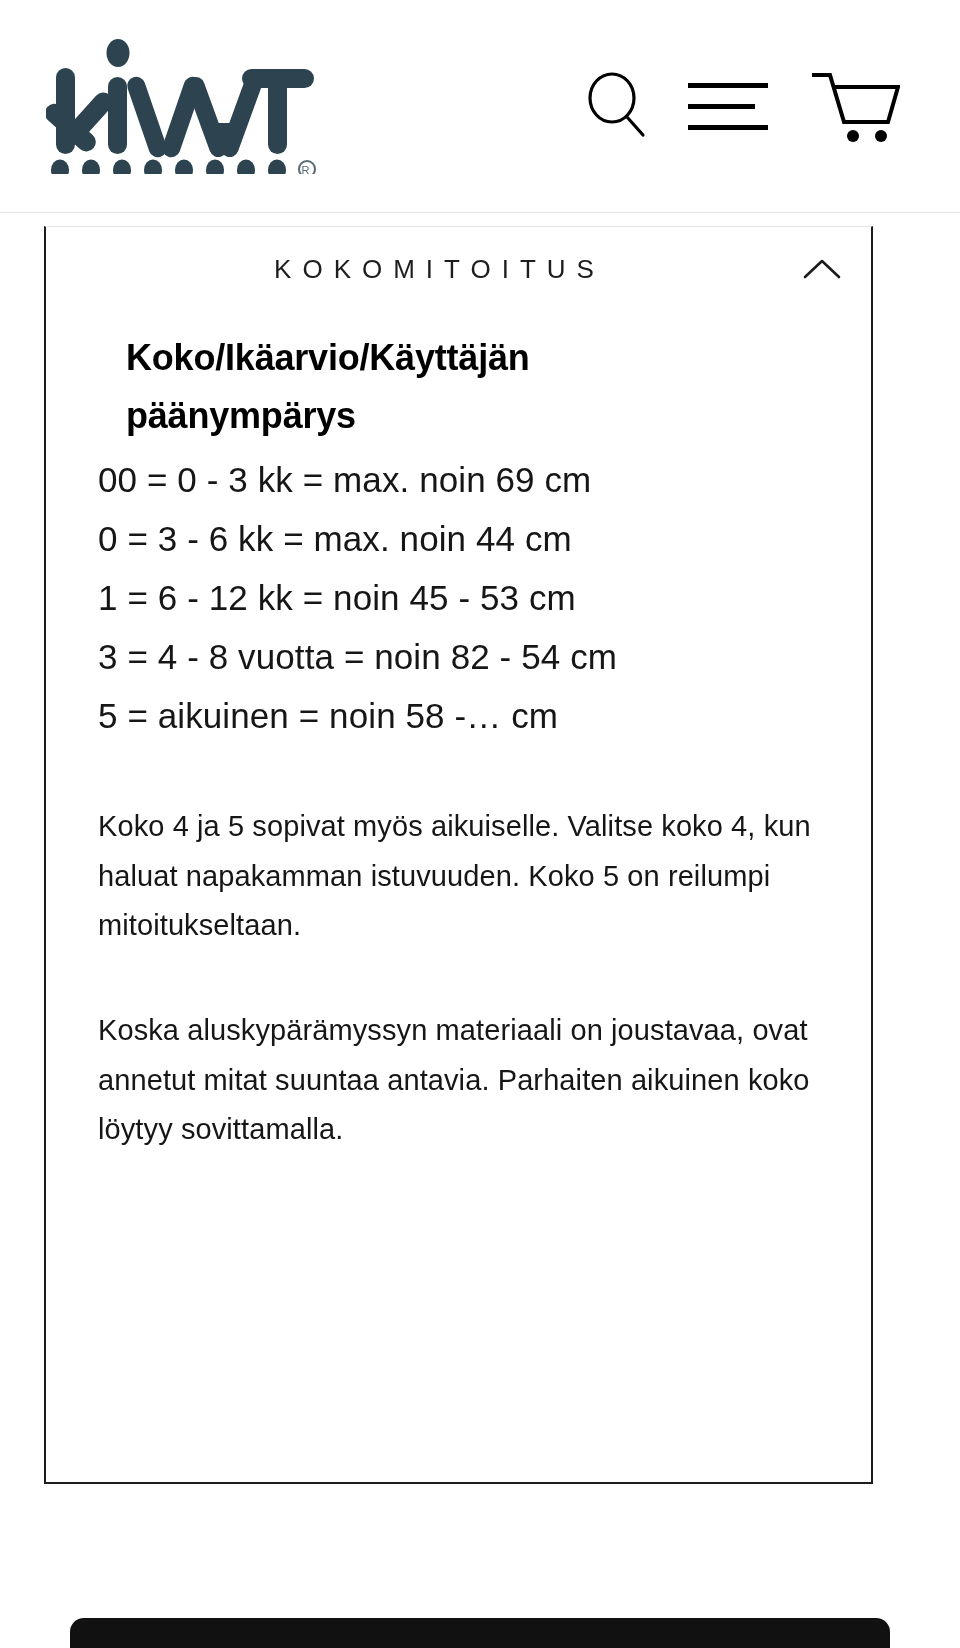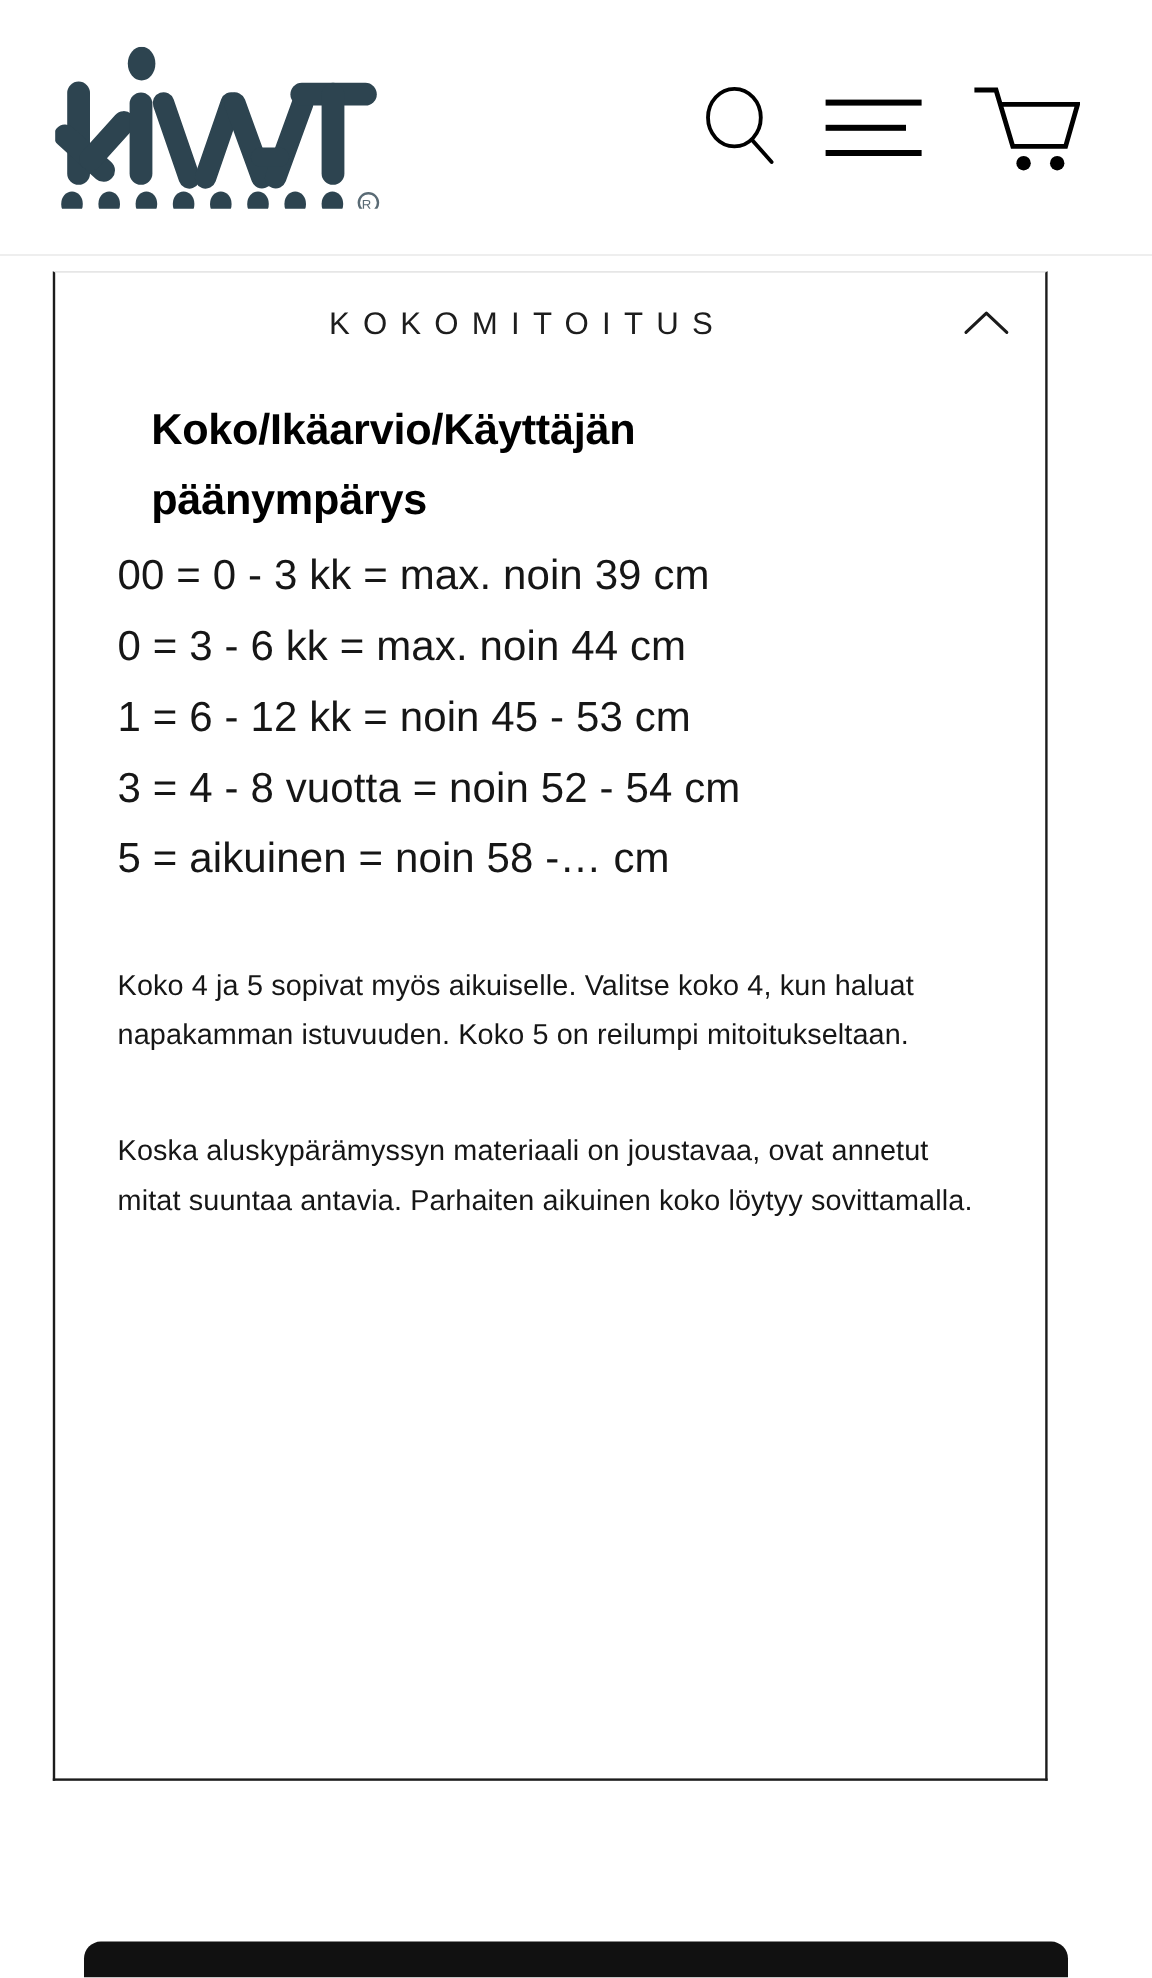--- a/index.html
+++ b/index.html
@@ -88,21 +88,21 @@
   .size-list { margin-top: 4px; }
   .size-line {
     font-size: 35px;
     font-weight: 300;
     line-height: 1.69;
     color: #161616;
     white-space: nowrap;
     letter-spacing: 0.1px;
   }
   .para {
-    font-size: 24px;
+    font-size: 29px;
     font-weight: 300;
     line-height: 1.70;
     color: #161616;
     max-width: 720px;
     letter-spacing: 0.1px;
   }
   .para.first { margin-top: 57px; }
   .para.second { margin-top: 56px; }
 
   
@@ -196,24 +196,24 @@
         <svg width="40" height="26" viewBox="0 0 40 26">
           <polyline points="3,21 20,5 37,21" fill="none" stroke="#1b1b1b" stroke-width="2.6" stroke-linecap="round" stroke-linejoin="round"></polyline>
         </svg>
       </span>
     </header>
 
     <div class="panel-body">
       <h3 class="body-heading">Koko/Ikäarvio/Käyttäjän päänympärys</h3>
 
       <div class="size-list">
-        <div class="size-line">00 = 0 - 3 kk = max. noin 39 cm</div>
+        <div class="size-line">00 = 0 - 3 kk = max. noin 69 cm</div>
         <div class="size-line">0 = 3 - 6 kk = max. noin 44 cm</div>
         <div class="size-line">1 = 6 - 12 kk = noin 45 - 53 cm</div>
-        <div class="size-line">3 = 4 - 8 vuotta = noin 52 - 54 cm</div>
+        <div class="size-line">3 = 4 - 8 vuotta = noin 82 - 54 cm</div>
         <div class="size-line">5 = aikuinen = noin 58 -… cm</div>
       </div>
 
       <p class="para first">Koko 4 ja 5 sopivat myös aikuiselle. Valitse koko 4, kun haluat napakamman istuvuuden. Koko 5 on reilumpi mitoitukseltaan.</p>
       <p class="para second">Koska aluskypärämyssyn materiaali on joustavaa, ovat annetut mitat suuntaa antavia. Parhaiten aikuinen koko löytyy sovittamalla.</p>
     </div>
   </section>
 
   <div class="bottom-bar"></div>
 

